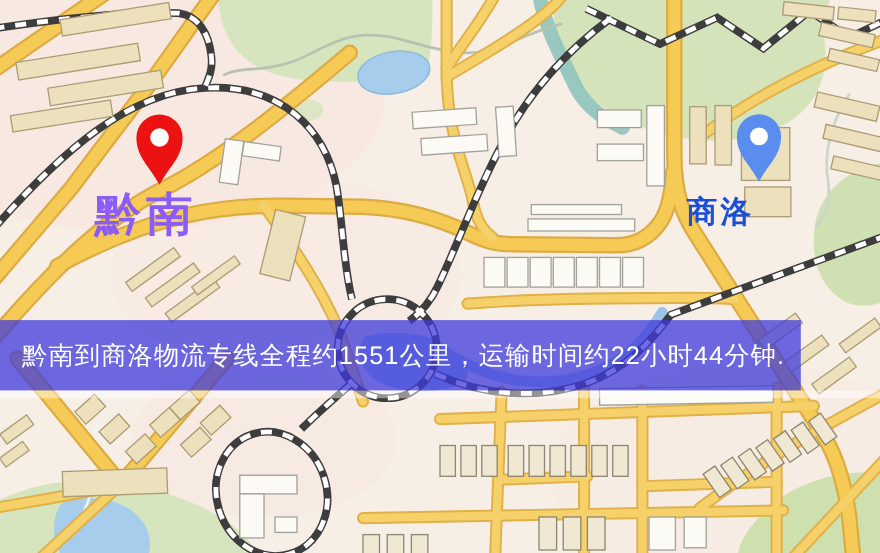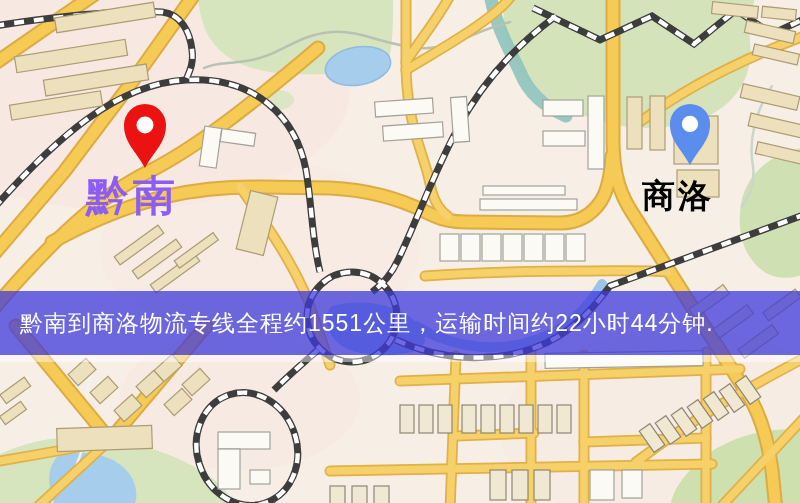--- a/index.html
+++ b/index.html
@@ -21,23 +21,23 @@
   .bldg-w{fill:#fbfaf4;stroke:#a2a29a;stroke-width:1.2;}
   .bldg-s{fill:#f0e8d2;stroke:#8f8672;stroke-width:1.2;}
 
   .pin{position:absolute;}
   .pin-origin{left:122px;top:102px;width:46px;height:68px;}
   .pin-dest{left:668px;top:102px;width:44px;height:65px;}
 
   .place-label{position:absolute;font-family:"Liberation Serif","DejaVu Serif",serif;
     font-weight:bold;line-height:1;white-space:nowrap;}
   .label-origin{left:86px;top:175px;font-size:42px;color:#8b5cf6;letter-spacing:5px;}
-  .label-dest{left:642px;top:180px;font-size:33px;color:#000000;letter-spacing:3px;}
-
-  .banner{position:absolute;left:0;top:291px;width:800px;height:64px;
+  .label-dest{left:624px;top:180px;font-size:28px;color:#1d4ed8;letter-spacing:3px;}
+
+  .banner{position:absolute;left:0;top:291px;width:728px;height:64px;
     background:rgba(62,58,219,0.75);display:flex;align-items:center;}
   .banner span{color:#ffffff;font-size:23px;padding-left:20px;letter-spacing:1px;white-space:nowrap;}
   .banner-underline{position:absolute;left:0;top:355px;width:800px;height:7px;
     background:rgba(255,255,255,0.45);}
 </style>
 </head>
 <body>
 
 <div class="map-canvas">
 

